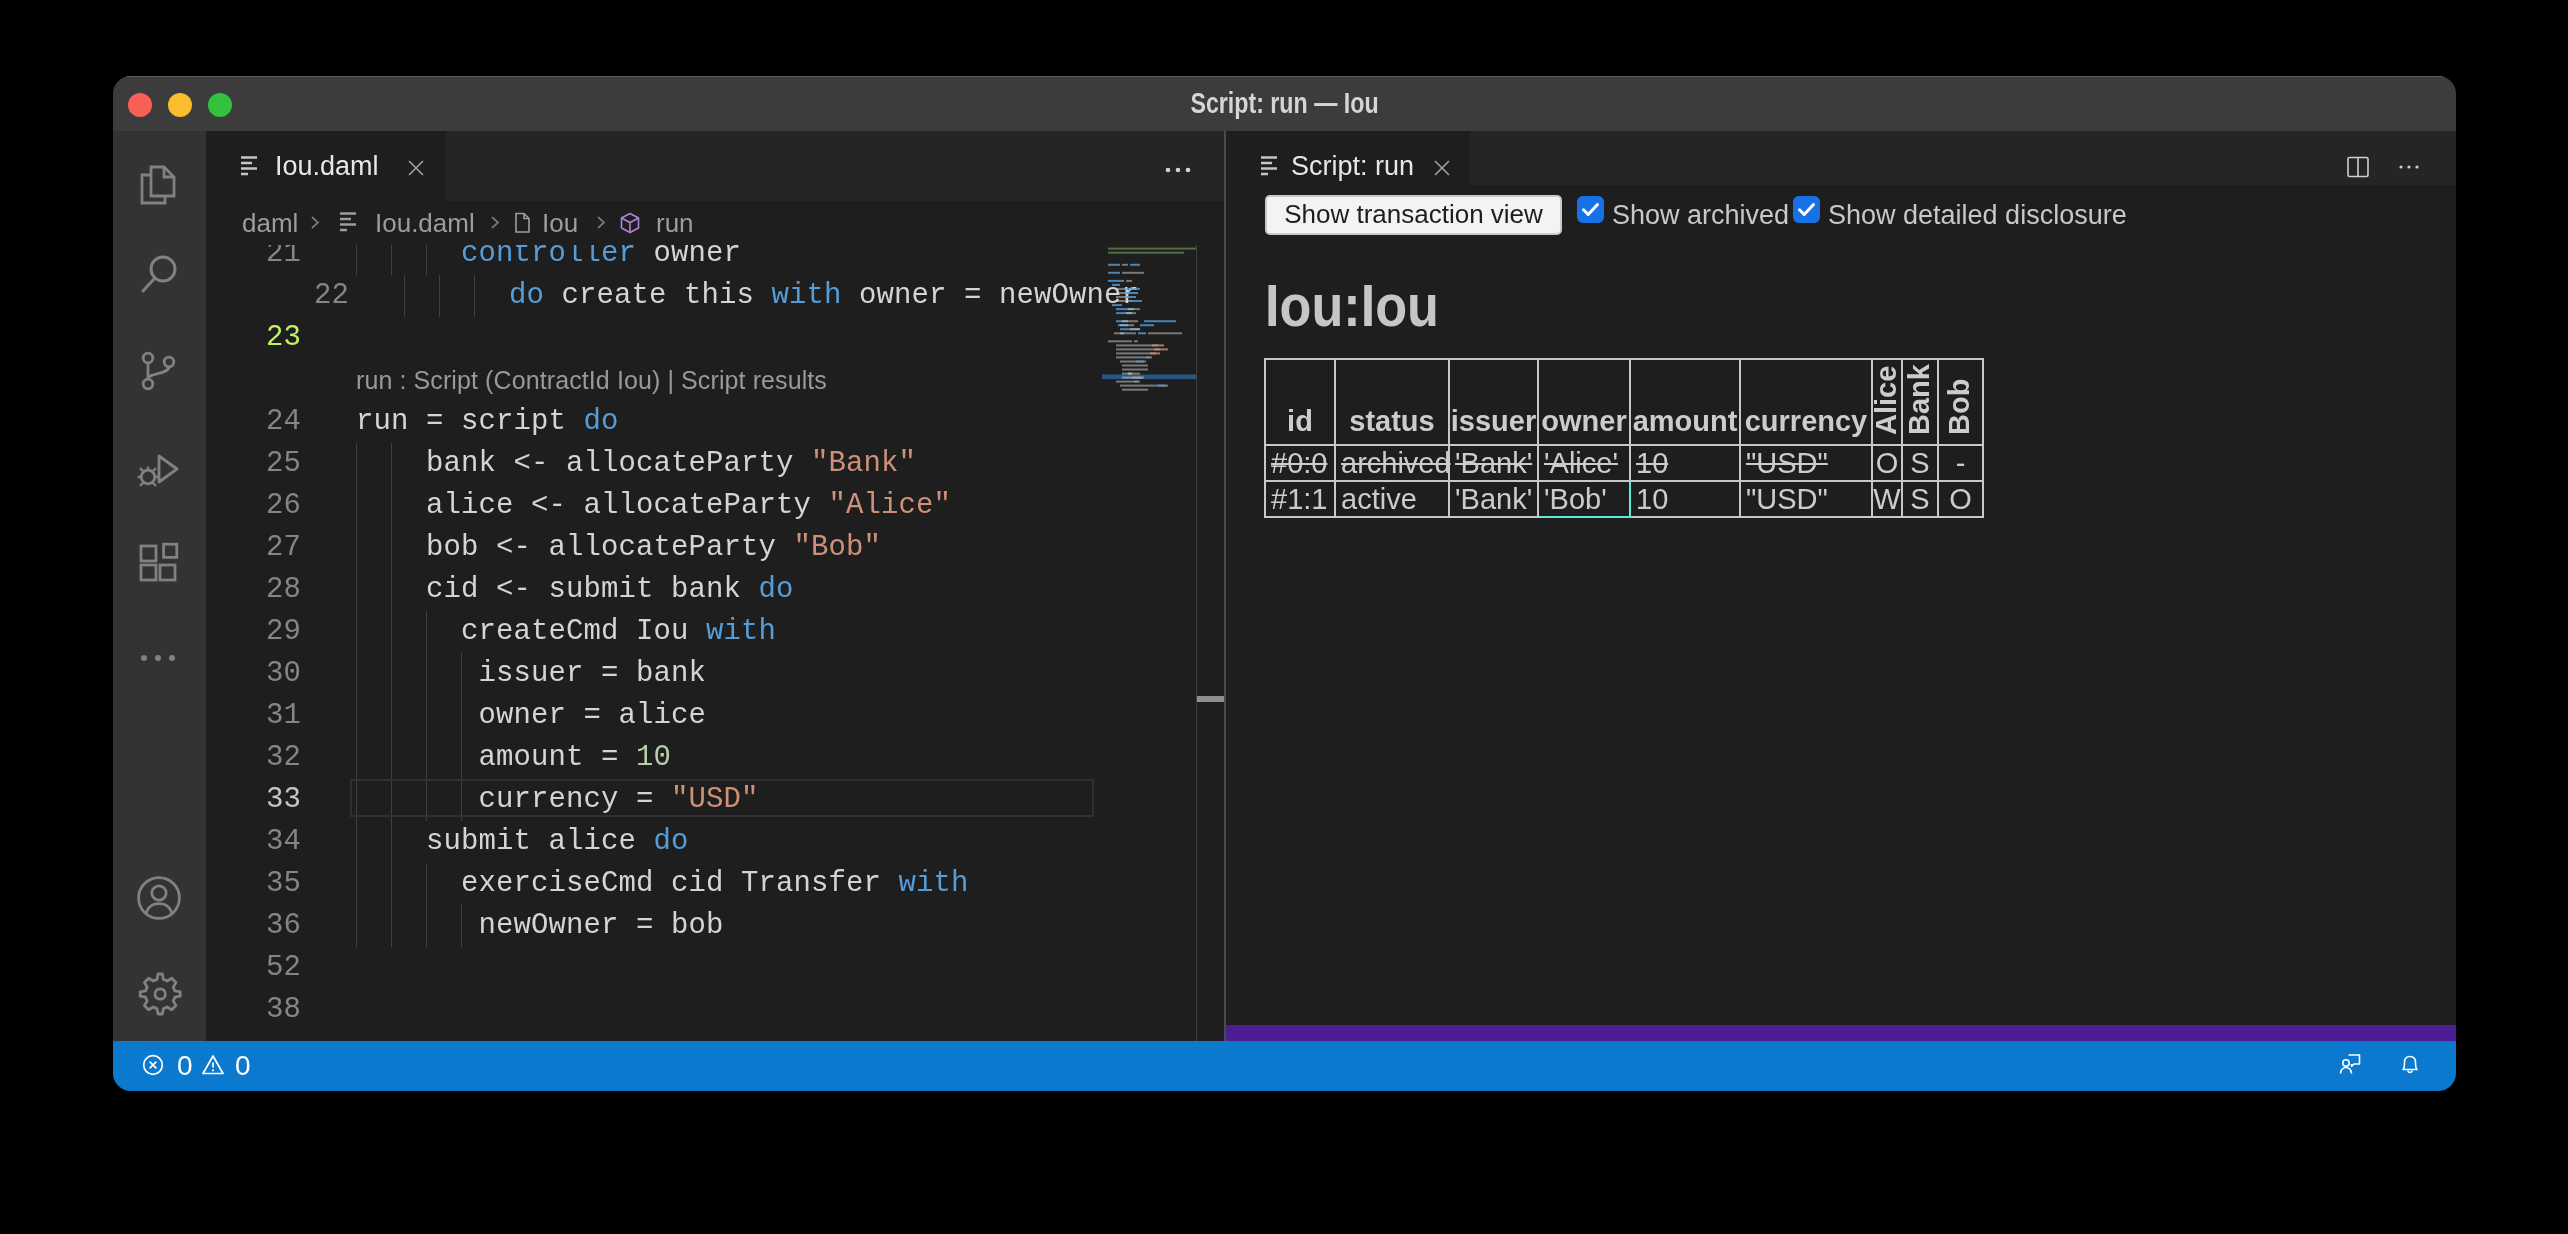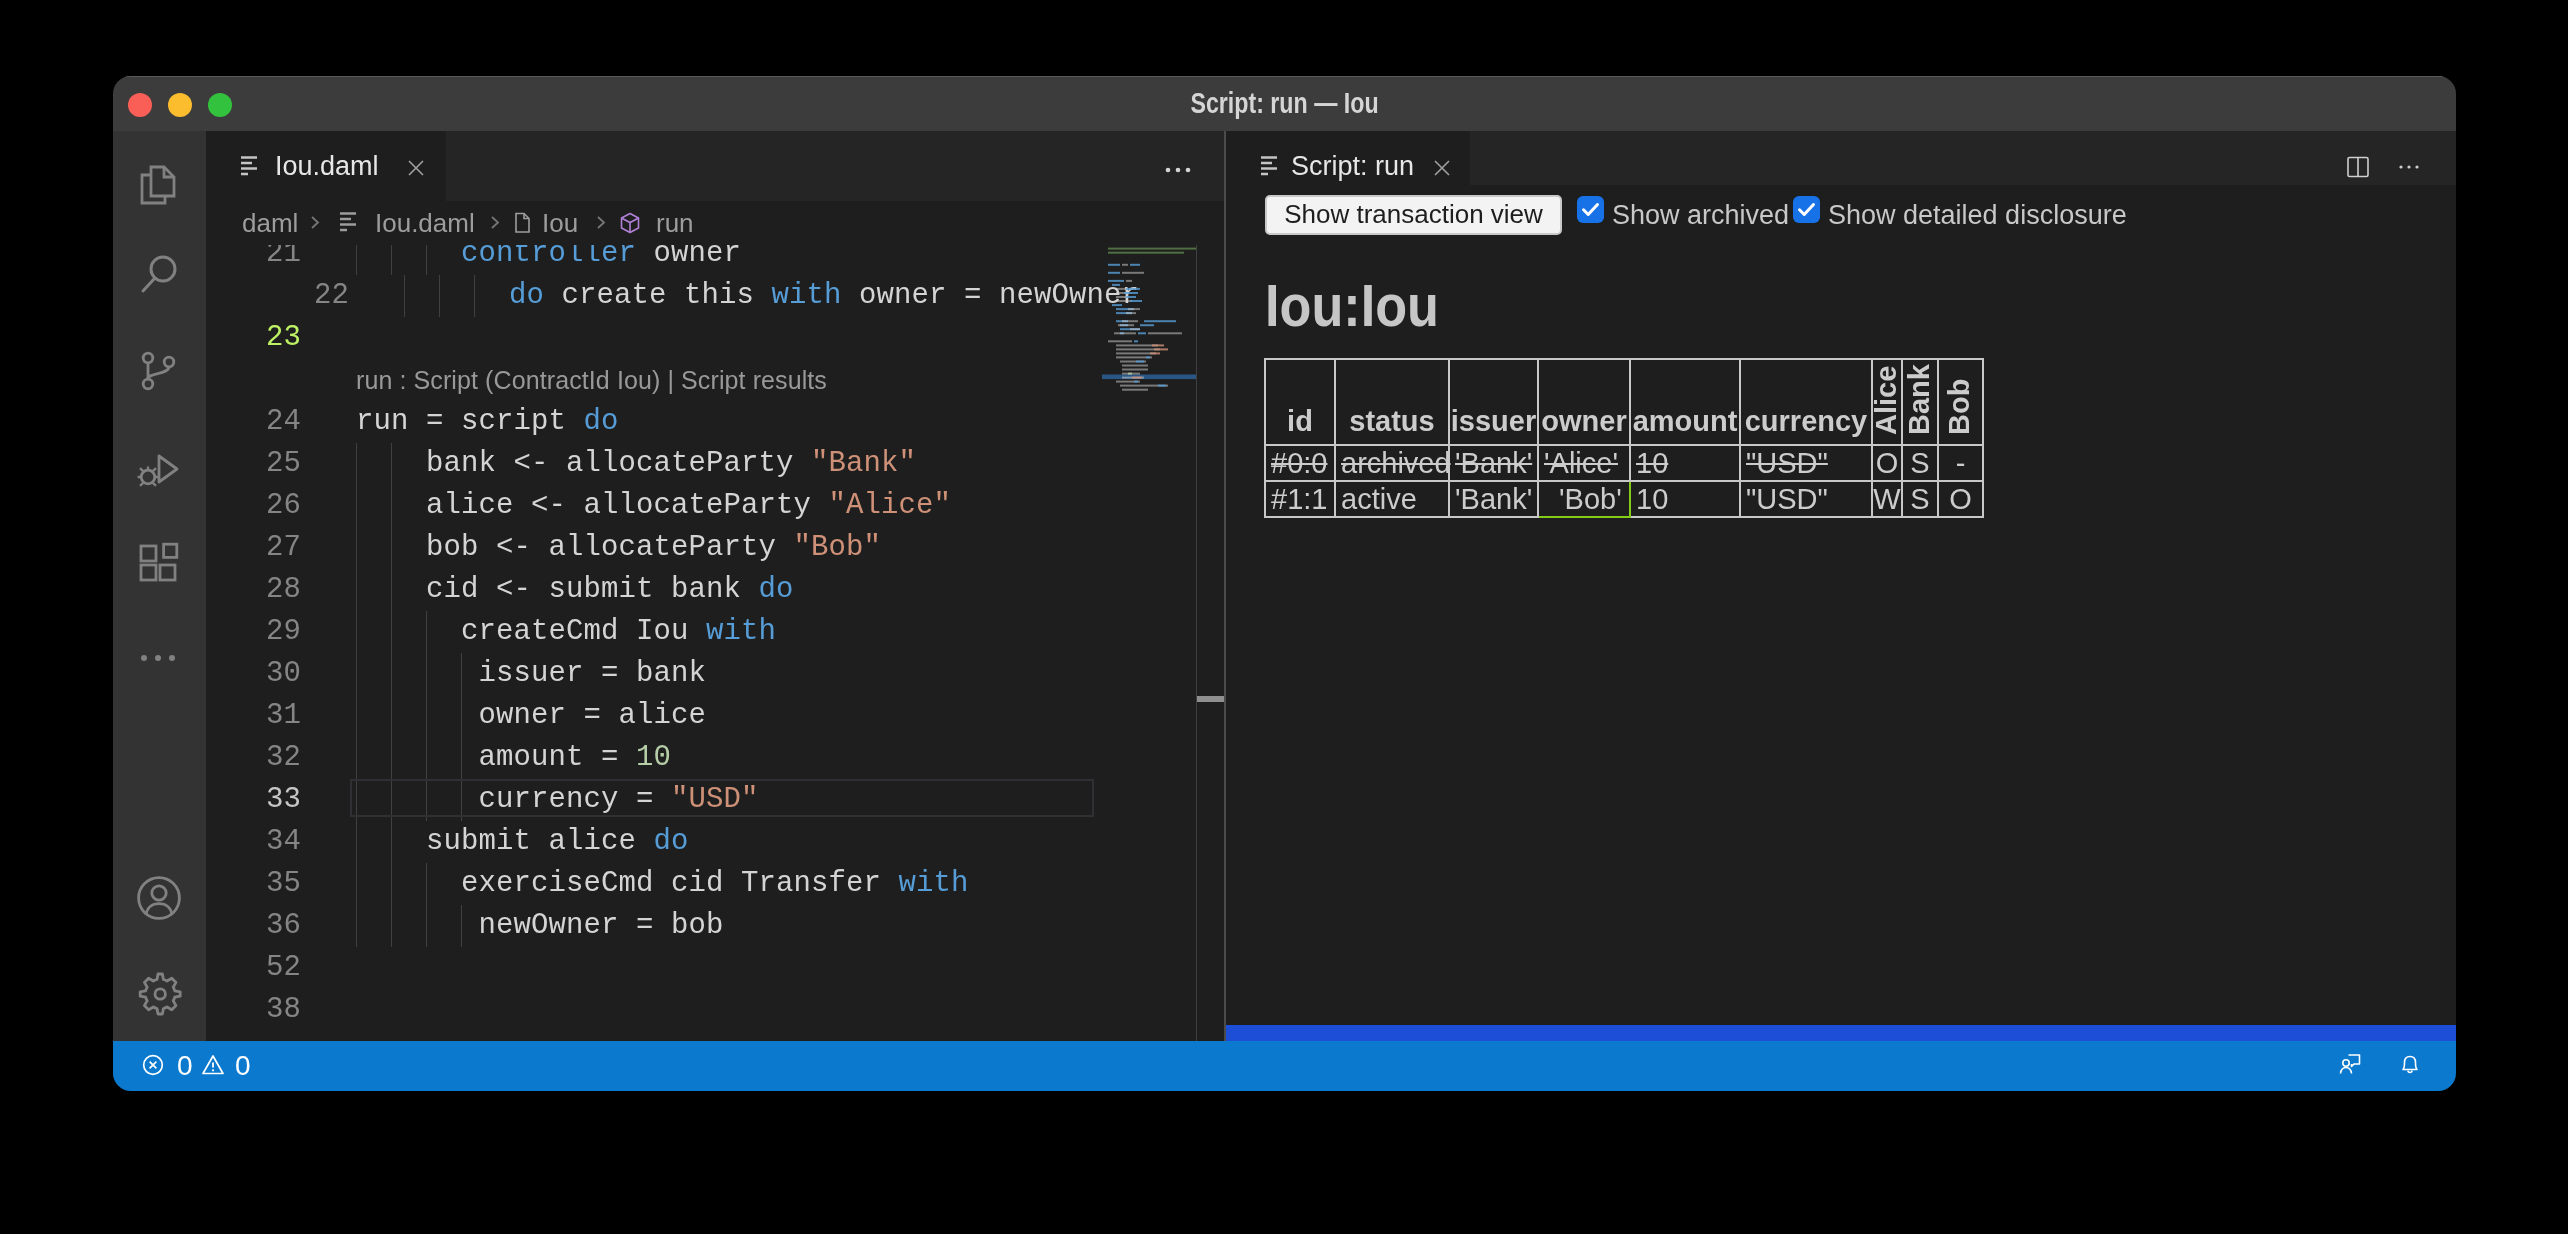--- a/index.html
+++ b/index.html
@@ -287,21 +287,21 @@
           <rect x="56.0" y="139.6" width="8.0" height="2" fill="#569cd6" fill-opacity="0.8"></rect>
           <rect x="20.0" y="143.7" width="26.0" height="2" fill="#d4d4d4" fill-opacity="0.5"></rect>
         </svg>
       <div style="position:absolute;left:990px;top:0;width:1px;height:796px;background:#3f3f3f;"></div>
       <div style="position:absolute;left:991px;top:451px;width:27px;height:6px;background:#8f8f8f;"></div>
     </div>
   </div>
 
   <div style="position:absolute;left:1111px;top:55px;width:2px;height:910px;background:#4b4b4b;"></div>
 
-  <div style="position:absolute;left:1113px;top:55px;width:1230px;height:910px;background:#1d4ed8;">
+  <div style="position:absolute;left:1113px;top:55px;width:1230px;height:910px;background:#4c1d95;">
     <div style="position:absolute;left:0;top:0;width:1230px;height:70px;background:#252526;"></div>
     <div style="position:absolute;left:0;top:0;width:244px;height:70px;background:#1e1e1e;"></div>
     <svg style="position:absolute;left:34px;top:24px" width="18" height="22" viewBox="0 0 18 22" fill="none">
         <path d="M1 2.5 H17" stroke="#c5c5c5" stroke-width="2.6"></path>
         <path d="M1 8 H12" stroke="#c5c5c5" stroke-width="2.6"></path>
         <path d="M1 13.5 H17" stroke="#c5c5c5" stroke-width="2.6"></path>
         <path d="M1 19 H8" stroke="#c5c5c5" stroke-width="2.6"></path>
       </svg>
     <div class="sans" style="position:absolute;left:65px;top:0;height:70px;line-height:70px;color:#e7e7e7;font-size:27px;">Script: run</div>
     <svg style="position:absolute;left:205px;top:26px" width="22" height="22" viewBox="0 0 22 22" fill="none">
@@ -357,21 +357,21 @@
           <td style="border:2px solid #c8c8c8;padding-left:5px;"><s>10</s></td>
           <td style="border:2px solid #c8c8c8;padding-left:5px;"><s>"USD"</s></td>
           <td style="border:2px solid #c8c8c8;text-align:center;">O</td>
           <td style="border:2px solid #c8c8c8;text-align:center;">S</td>
           <td style="border:2px solid #c8c8c8;text-align:center;">-</td>
         </tr>
         <tr style="height:36px;">
           <td style="border:2px solid #c8c8c8;padding-left:5px;">#1:1</td>
           <td style="border:2px solid #c8c8c8;padding-left:5px;">active</td>
           <td style="border:2px solid #c8c8c8;padding-left:5px;">'Bank'</td>
-          <td style="border:2px solid #84cc16;padding-left:20px;">'Bob'</td>
+          <td style="border:2px solid #5eead4;padding-left:5px;">'Bob'</td>
           <td style="border:2px solid #c8c8c8;padding-left:5px;">10</td>
           <td style="border:2px solid #c8c8c8;padding-left:5px;">"USD"</td>
           <td style="border:2px solid #c8c8c8;text-align:center;">W</td>
           <td style="border:2px solid #c8c8c8;text-align:center;">S</td>
           <td style="border:2px solid #c8c8c8;text-align:center;">O</td>
         </tr>
       </tbody>
         </table>
     </div>
   </div>

